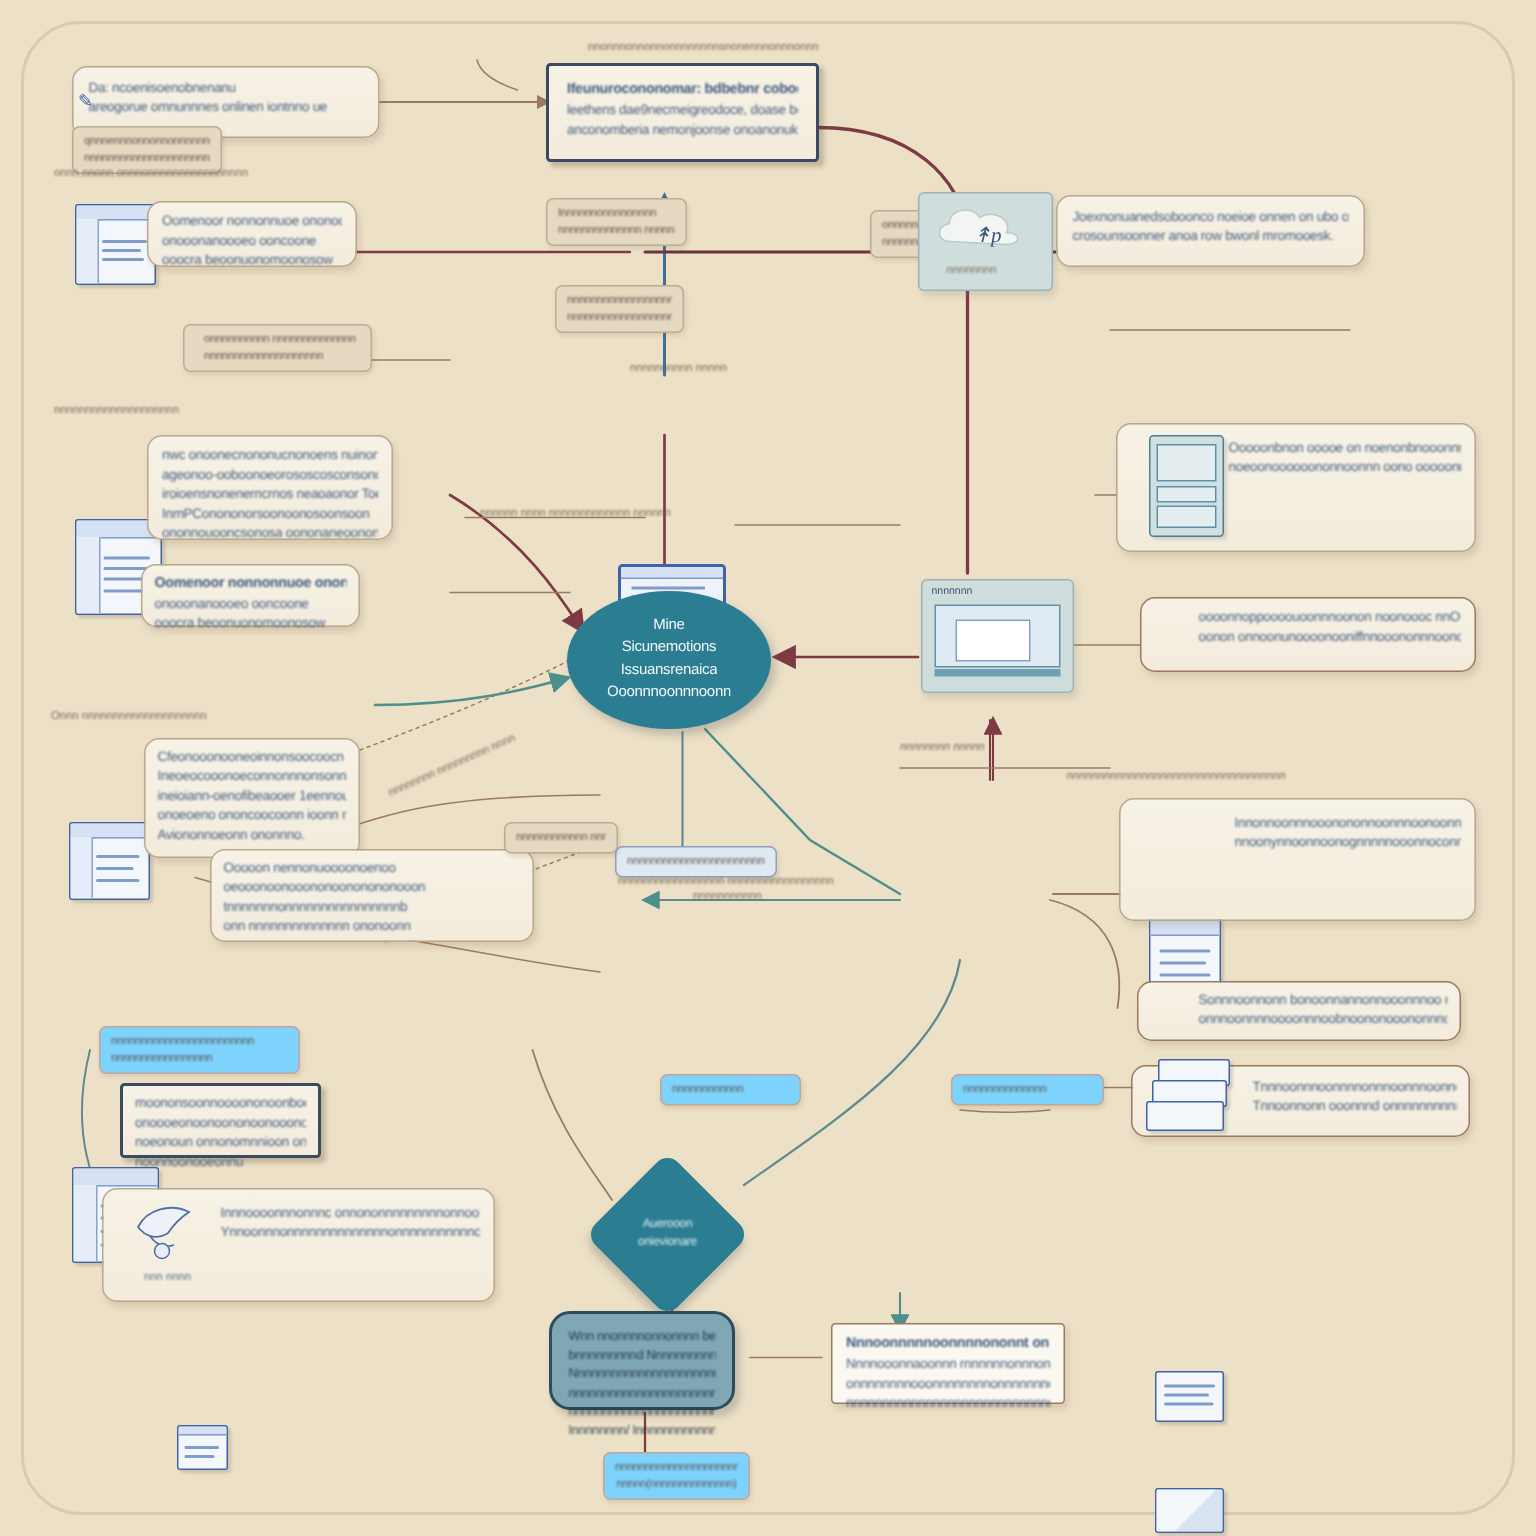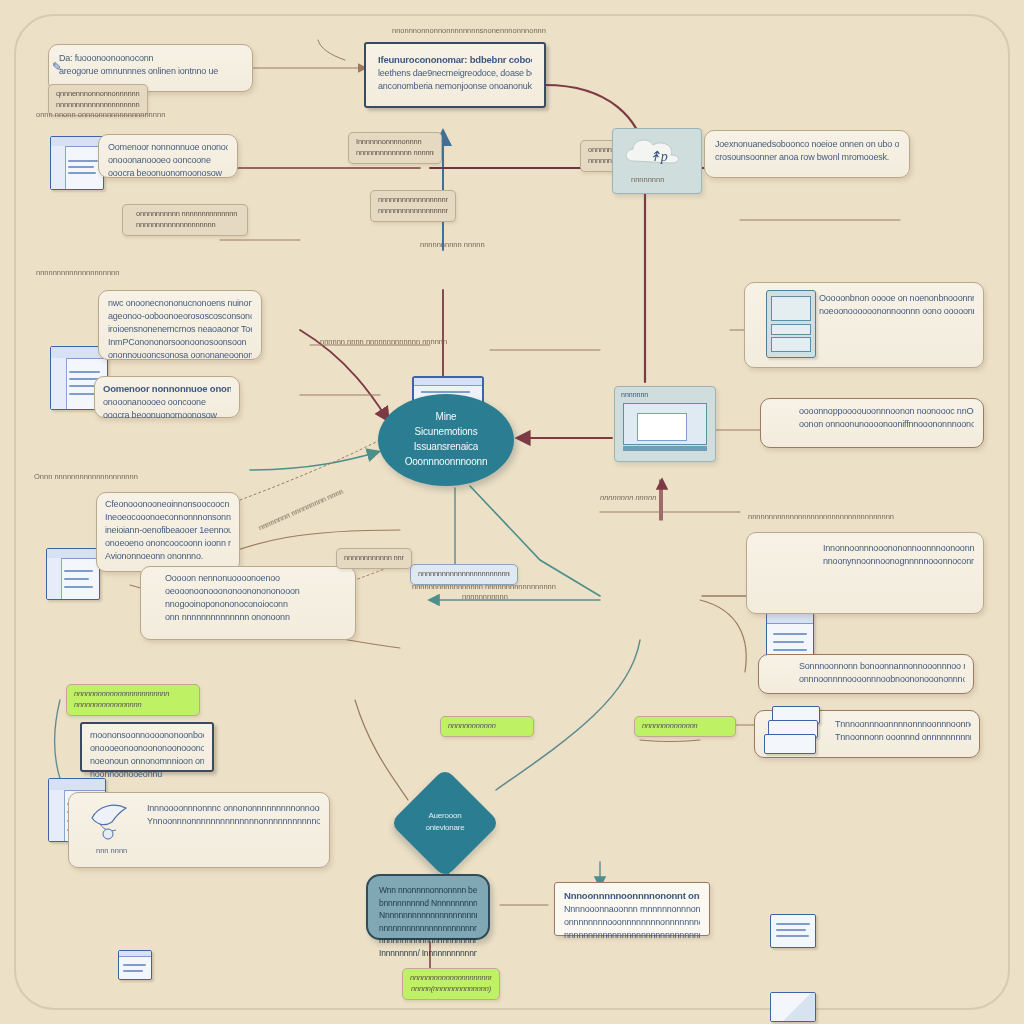--- a/index.html
+++ b/index.html
@@ -38,21 +38,21 @@
   .note.plain{border:1.5px solid #b9a88c;}
   .note.sharp{border-radius:3px;}
 
   .chip{
     background:#e5d9c2;
     border:1px solid rgba(150,130,100,.5);
     border-radius:5px;
     padding:4px 7px;
     box-shadow:1px 2px 3px rgba(120,100,70,.15);
   }
-  .chip.rose{background:#bef264;border-color:#c4a49b;font-style:italic;}
+  .chip.rose{background:#7dd3fc;border-color:#c4a49b;}
 
   .ellipse{
     background:#2b7d92;
     border-radius:50%;
     display:flex;flex-direction:column;align-items:center;justify-content:center;
     box-shadow:3px 4px 6px rgba(60,70,80,.25);
   }
   .diamond{
     background:#2b7d92;
     transform:rotate(45deg);
@@ -207,21 +207,21 @@
   <div class="label-free" style="left:420px;top:240px;">nnnnnnnnnn nnnnn</div>
   <div class="label-free" style="left:600px;top:493px;font-style:italic;">nnnnnnnn nnnnn</div>
   <div class="label-free" style="left:343px;top:552px;">nnnnnnnnnnnn nnnn</div>
   <div class="label-free" style="left:255px;top:505px;transform:rotate(-24deg);">nnnnnnnn nnnnnnnnn nnnn</div>
   <div class="label-free" style="left:255px;top:617px;transform:rotate(-12deg);">nnnnnnnnnn</div>
   <div class="label-free" style="left:462px;top:592px;">nnnnnnnnnnn</div>
 
   <div class="label-free" style="left:388px;top:24px;width:0;height:0;"></div>
 
   <div class="node note plain" style="left:48px;top:44px;width:205px;height:48px;">
-    <span class="ln">Da: fuooonoonoonoconn</span>
+    <span class="ln">Da: ncoenisoenobnenanu</span>
     <span class="ln">areogorue omnunnnes onlinen iontnno ue</span>
   </div>
   <div class="chip" style="position:absolute;left:48px;top:84px;width:84px;">
     <span class="ln">qnnnennnonnonnonnnnnnnnnnn</span>
     <span class="ln">nnnnnnnnnnnnnnnnnnnnnnnnnn</span>
   </div>
   <div class="pin" style="left:52px;top:60px;font-size:12px;">✎</div>
 
   <div class="node note dark" style="left:364px;top:42px;width:182px;height:66px;padding:10px 12px;">
     <span class="ttl">Ifeunurocononomar: bdbebnr cobodbed</span>
@@ -241,29 +241,29 @@
     <div class="bar" style="top:44%;width:58%;left:32%;"></div>
     <div class="bar" style="top:56%;width:50%;left:32%;"></div>
     <div class="bar" style="top:68%;width:54%;left:32%;"></div>
   </div>
   <div class="node note plain" style="left:98px;top:134px;width:140px;height:44px;padding:7px 9px;">
     <span class="ln">Oomenoor nonnonnuoe ononoooc</span>
     <span class="ln">onooonanoooeo ooncoone</span>
     <span class="ln">ooocra beoonuonomoonosow</span>
   </div>
 
-  <div class="chip" style="position:absolute;left:348px;top:132px;width:78px;">
+  <div class="chip" style="position:absolute;left:364px;top:132px;width:78px;">
     <span class="ln">Innnnnnonnnnonnnn</span>
     <span class="ln">nnnnnnnnnnnnnn nnnnnn</span>
   </div>
   <div class="chip" style="position:absolute;left:370px;top:190px;width:70px;">
     <span class="ln">nnnnnnnnnnnnnnnnnnnn</span>
     <span class="ln">nnnnnnnnnnnnnnnnnn</span>
   </div>
-  <div class="chip" style="position:absolute;left:122px;top:204px;width:104px;padding-left:13px;">
+  <div class="chip" style="position:absolute;left:122px;top:216px;width:104px;padding-left:13px;">
     <span class="ln">onnnnnnnnnn nnnnnnnnnnnnnn</span>
     <span class="ln">nnnnnnnnnnnnnnnnnnnn</span>
   </div>
   <div class="chip" style="position:absolute;left:580px;top:140px;width:62px;">
     <span class="ln">onnnnnnnnnnnnnnnnnnn</span>
     <span class="ln">nnnnnnnnnnnnnnn</span>
   </div>
 
   <div class="tealpanel" style="position:absolute;left:612px;top:128px;width:88px;height:64px;">
     <svg width="88" height="46" viewBox="0 0 88 46">
@@ -377,33 +377,33 @@
     <span class="ln">ineioiann-oenofibeaooer 1eennoun</span>
     <span class="ln">onoeoeno ononcoocoonn ioonn nvonon</span>
     <span class="ln">Aviononnoeonn ononnno.</span>
   </div>
 
   <div class="chip" style="position:absolute;left:410px;top:564px;width:92px;background:#dfe9f2;border-color:#8aa2bc;">
     <span class="ln">nnnnnnnnnnnnnnnnnnnnnnnnnn</span>
   </div>
   <div class="label-free" style="left:412px;top:582px;">nnnnnnnnnnnnnnnnn nnnnnnnnnnnnnnnnn</div>
 
-  <div class="node note plain" style="left:140px;top:566px;width:216px;height:74px;padding:6px 24px;">
+  <div class="node note plain" style="left:140px;top:566px;width:216px;height:62px;padding:6px 8px;">
     <span class="ln">Ooooon nennonuoooonoenoo</span>
     <span class="ln">oeooonoonooononoononononooon</span>
-    <span class="ln">nnogooinoponononoconoioconn</span>
+    <span class="ln">tnnnnnnnonnnnnnnnnnnnnnnnb</span>
     <span class="ln">onn nnnnnnnnnnnnnn ononoonn</span>
   </div>
   <div class="thumb doc" style="left:118px;top:604px;width:32px;height:28px;">
     <div class="hdr"></div>
     <div class="bar" style="top:46%;width:70%;left:14%;"></div>
     <div class="bar" style="top:68%;width:60%;left:14%;"></div>
   </div>
 
-  <div class="label-free" style="left:748px;top:512px;">nnnnnnnnnnnnnnnnnnnnnnnnnnnnnnnnnnn</div>
+  <div class="label-free" style="left:711px;top:512px;font-style:italic;">nnnnnnnnnnnnnnnnnnnnnnnnnnnnnnnnnnn</div>
 
 
   <div class="node note plain" style="left:746px;top:532px;width:238px;height:82px;padding:7px 9px 7px 76px;">
     <span class="ttl"></span>
     <span class="ln">Innonnoonnnooonononnoonnnoonoonnnnoc noonnonnonnoononnoonnnonnnh,</span>
     <span class="ln">nnoonynnoonnoonognnnnnooonnoconn oonnooonnnooooonnnnc  Ooonnnoonnnoonn</span>
     <span class="ln"></span>
     <span class="ln"></span>
     <span class="ln"></span>
   </div>

